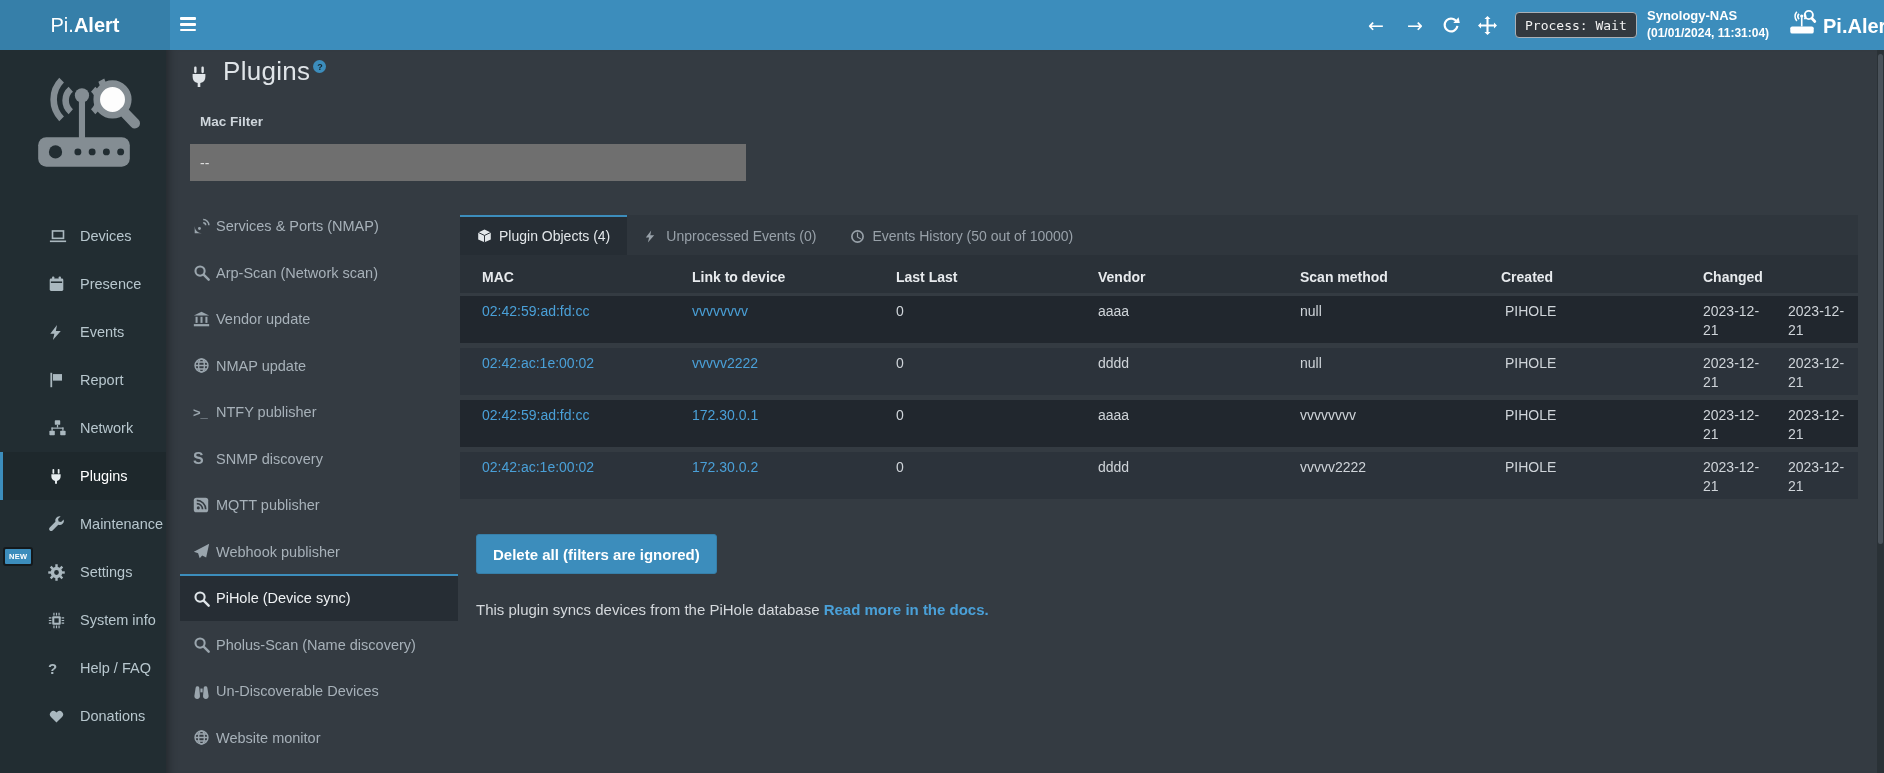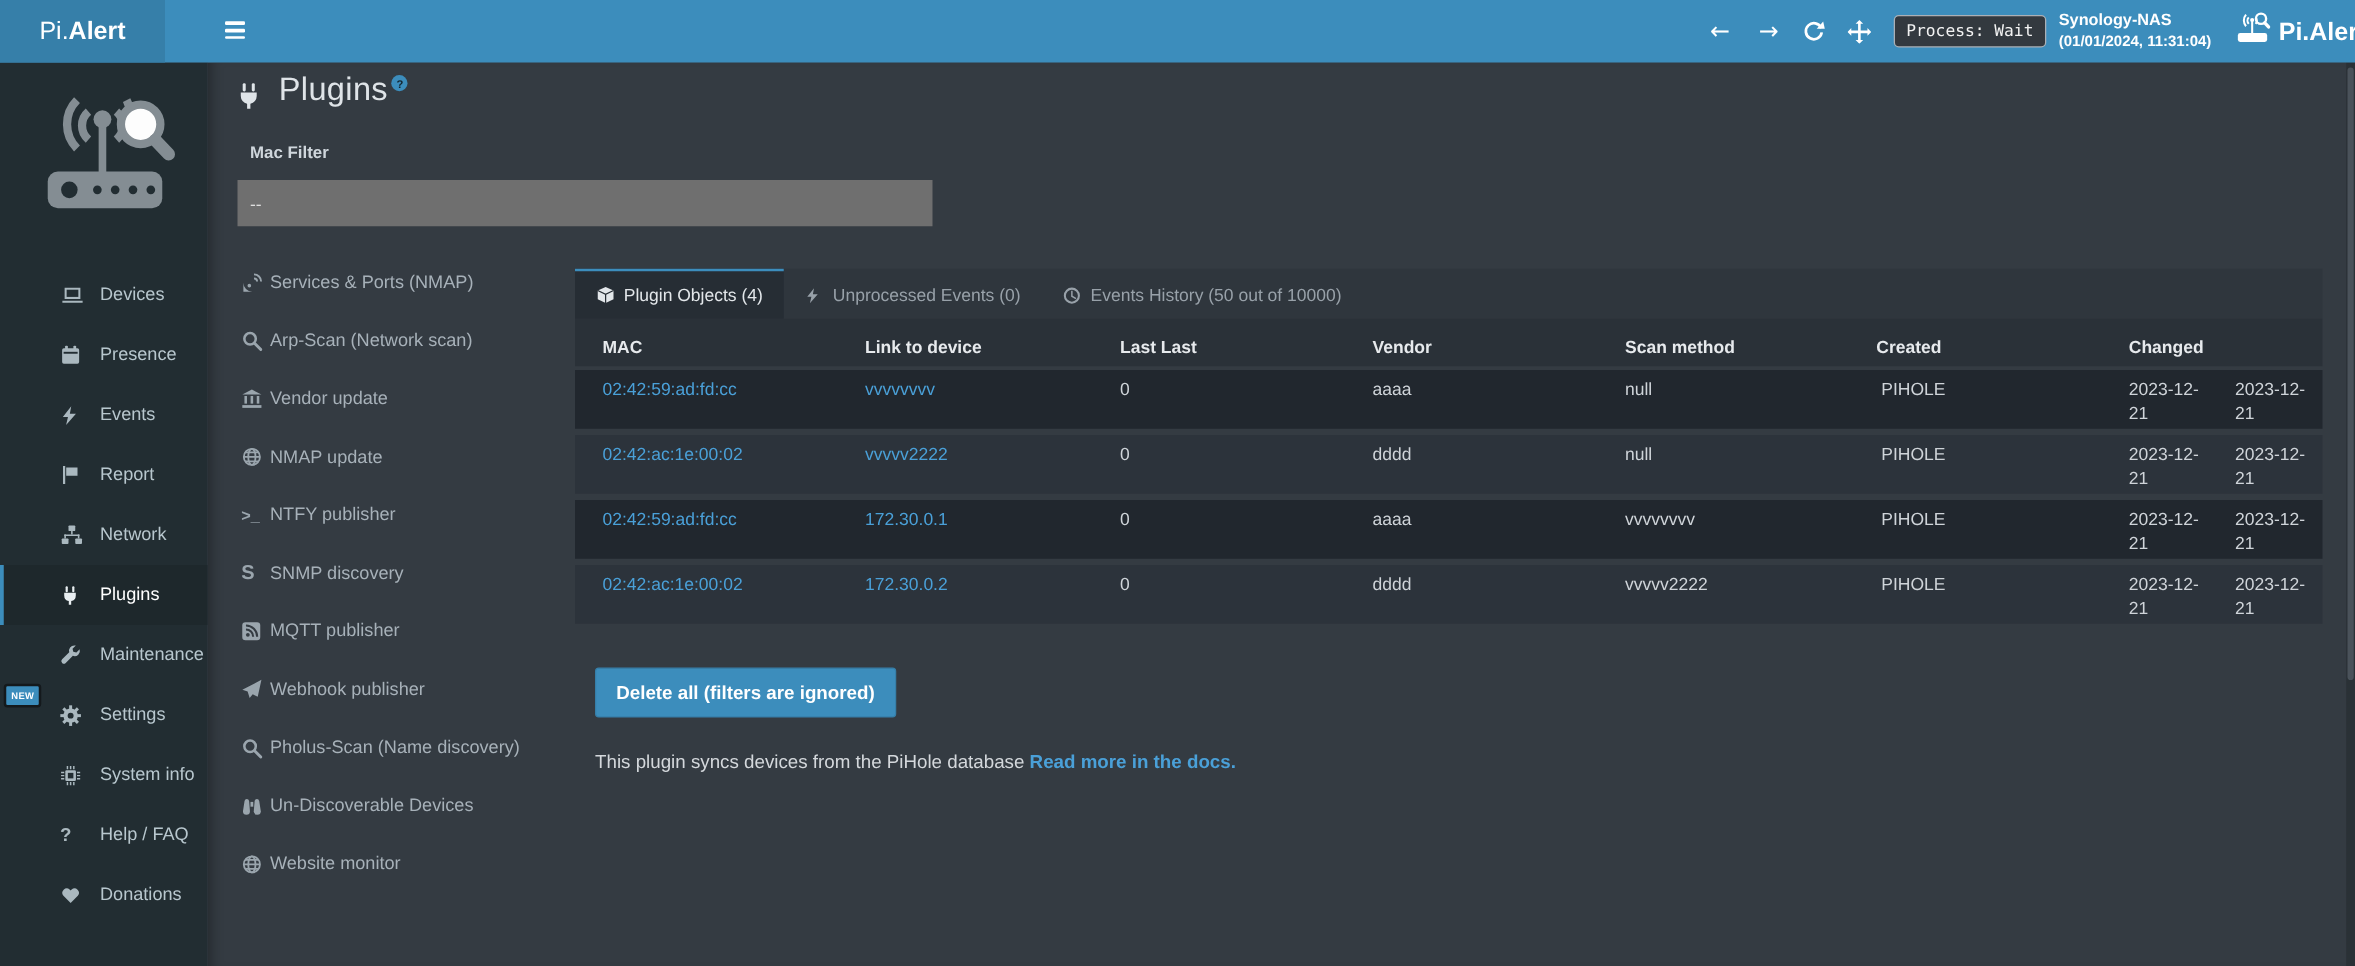--- a/index.html
+++ b/index.html
@@ -2,21 +2,21 @@
 <html><head>
 <meta charset="utf-8">
 <style>
   * { margin:0; padding:0; box-sizing:border-box; }
   html,body { width:1884px; height:773px; overflow:hidden; background:#343b42;
     font-family:"Liberation Sans", sans-serif; }
   #page { position:relative; width:1884px; height:773px; }
 
   
   .topbar { position:absolute; left:0; top:0; width:1884px; height:50px; background:#3c8dbc; z-index:5; }
-  .brand-box { position:absolute; left:0; top:0; width:132px; height:50px; background:#367fa9;
+  .brand-box { position:absolute; left:0; top:0; width:170px; height:50px; background:#367fa9;
     color:#fff; font-size:20px; display:flex; align-items:center; justify-content:center; }
   .brand-box b { font-weight:bold; }
   .hamburger { position:absolute; left:180px; top:14px; width:20px; height:22px; cursor:pointer; color:#fff; }
   .hamburger span { display:block; width:16px; height:2.4px; background:#fff; margin:3.4px 0; border-radius:1px; }
   .tb-ico { position:absolute; top:0; height:50px; width:34px; display:flex; align-items:center;
     justify-content:center; color:#fff; font-family:"DejaVu Sans",sans-serif; font-size:19px; cursor:pointer; }
   .proc-badge { position:absolute; left:1515px; top:12px; height:26px; padding:0 9px; display:flex; align-items:center;
     background:#33393f; border:1px solid #aab0b6; border-radius:4px; color:#f2f2f2;
     font-family:"DejaVu Sans Mono", monospace; font-size:13px; }
   .host-block { position:absolute; left:1647px; top:7px; color:#fff; line-height:1.35; }
@@ -369,20 +369,29 @@
       <span>MQTT publisher</span>
     </div>
     <div class="pnav-item">
       <span class="ic">
           <svg width="17" height="17" viewBox="0 0 20 20" fill="currentColor">
             <path d="M19 1 1 10.4l5 1.6 1.9 6 2.9-3.4 4.7 2.4z"></path>
           </svg>
         </span>
       <span>Webhook publisher</span>
     </div>
+    <div class="pnav-item active">
+      <span class="ic">
+          <svg width="17" height="17" viewBox="0 0 20 20" fill="none" stroke="currentColor">
+            <circle cx="8.3" cy="8.3" r="5.4" stroke-width="2.4"></circle>
+            <path d="M12.5 12.5 18.4 18.4" stroke-width="2.8" stroke-linecap="round"></path>
+          </svg>
+        </span>
+      <span>PiHole (Device sync)</span>
+    </div>
     <div class="pnav-item">
       <span class="ic">
           <svg width="17" height="17" viewBox="0 0 20 20" fill="none" stroke="currentColor">
             <circle cx="8.3" cy="8.3" r="5.4" stroke-width="2.4"></circle>
             <path d="M12.5 12.5 18.4 18.4" stroke-width="2.8" stroke-linecap="round"></path>
           </svg>
         </span>
       <span>Pholus-Scan (Name discovery)</span>
     </div>
     <div class="pnav-item">

